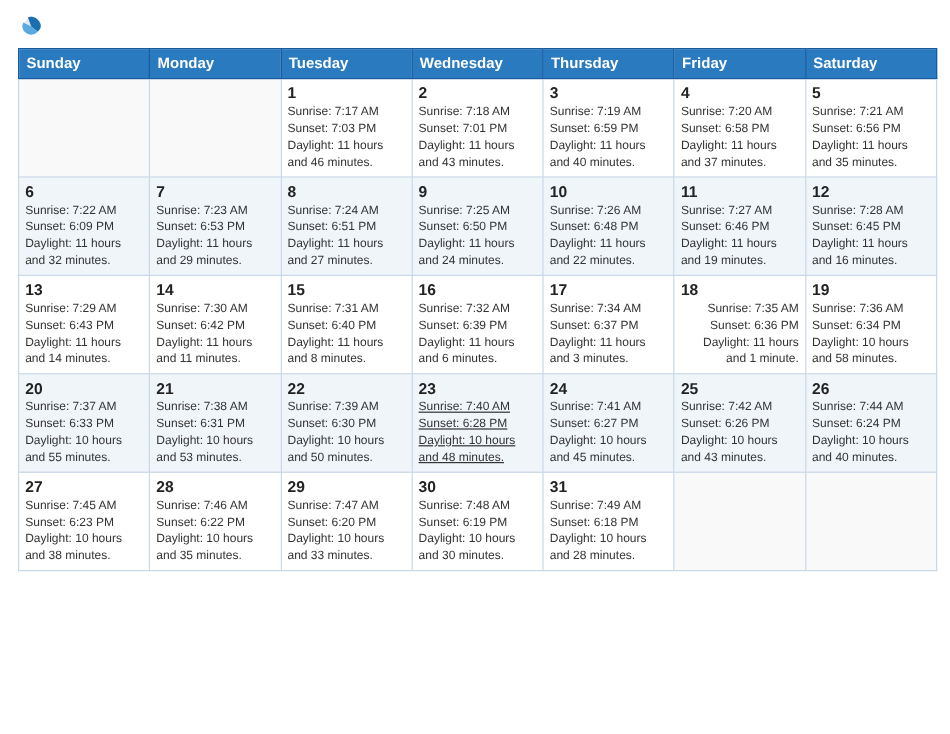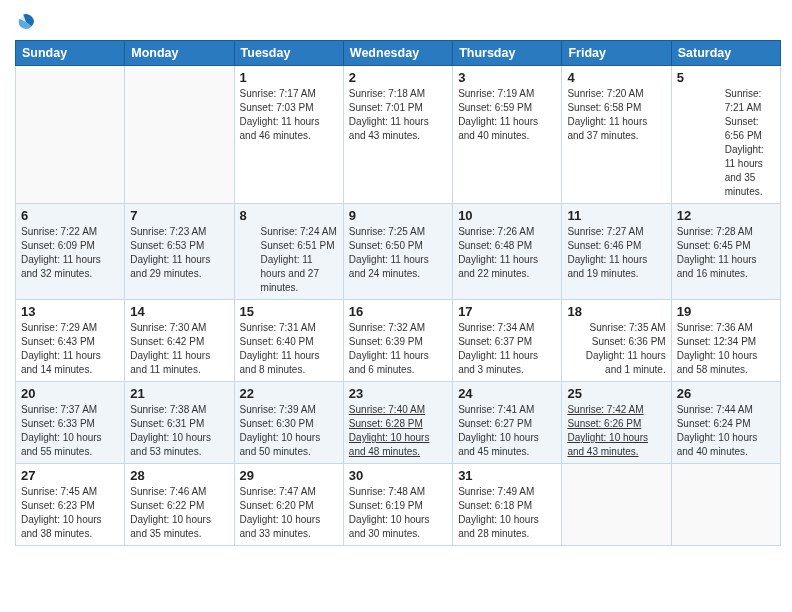--- a/index.html
+++ b/index.html
@@ -149,41 +149,41 @@
 Daylight: 11 hours and 40 minutes.</div>
           </td>
           <td>
             <span class="day-num">4</span>
             <div class="day-info" style="white-space: pre-line;">Sunrise: 7:20 AM
 Sunset: 6:58 PM
 Daylight: 11 hours and 37 minutes.</div>
           </td>
           <td>
             <span class="day-num">5</span>
-            <div class="day-info" style="white-space: pre-line; margin-left: 48px;">Sunrise: 7:21 AM
+            <div class="day-info" style="white-space: pre-line;">Sunrise: 7:21 AM
 Sunset: 6:56 PM
 Daylight: 11 hours and 35 minutes.</div>
           </td>
         </tr>
         <tr>
           <td>
             <span class="day-num">6</span>
             <div class="day-info" style="white-space: pre-line;">Sunrise: 7:22 AM
 Sunset: 6:09 PM
 Daylight: 11 hours and 32 minutes.</div>
           </td>
           <td>
             <span class="day-num">7</span>
             <div class="day-info" style="white-space: pre-line;">Sunrise: 7:23 AM
 Sunset: 6:53 PM
 Daylight: 11 hours and 29 minutes.</div>
           </td>
           <td>
             <span class="day-num">8</span>
-            <div class="day-info" style="white-space: pre-line; margin-left: 21px;">Sunrise: 7:24 AM
+            <div class="day-info" style="white-space: pre-line;">Sunrise: 7:24 AM
 Sunset: 6:51 PM
 Daylight: 11 hours and 27 minutes.</div>
           </td>
           <td>
             <span class="day-num">9</span>
             <div class="day-info" style="white-space: pre-line;">Sunrise: 7:25 AM
 Sunset: 6:50 PM
 Daylight: 11 hours and 24 minutes.</div>
           </td>
           <td>
@@ -238,21 +238,21 @@
           </td>
           <td>
             <span class="day-num">18</span>
             <div class="day-info" style="white-space: pre-line; text-align: right;">Sunrise: 7:35 AM
 Sunset: 6:36 PM
 Daylight: 11 hours and 1 minute.</div>
           </td>
           <td>
             <span class="day-num">19</span>
             <div class="day-info" style="white-space: pre-line;">Sunrise: 7:36 AM
-Sunset: 12:34 PM
+Sunset: 6:34 PM
 Daylight: 10 hours and 58 minutes.</div>
           </td>
         </tr>
         <tr>
           <td>
             <span class="day-num">20</span>
             <div class="day-info" style="white-space: pre-line;">Sunrise: 7:37 AM
 Sunset: 6:33 PM
 Daylight: 10 hours and 55 minutes.</div>
           </td>
@@ -275,21 +275,21 @@
 Daylight: 10 hours and 48 minutes.</div>
           </td>
           <td>
             <span class="day-num">24</span>
             <div class="day-info" style="white-space: pre-line;">Sunrise: 7:41 AM
 Sunset: 6:27 PM
 Daylight: 10 hours and 45 minutes.</div>
           </td>
           <td>
             <span class="day-num">25</span>
-            <div class="day-info" style="white-space: pre-line; text-decoration: underline;">Sunrise: 7:42 AM
+            <div class="day-info" style="white-space: pre-line;">Sunrise: 7:42 AM
 Sunset: 6:26 PM
 Daylight: 10 hours and 43 minutes.</div>
           </td>
           <td>
             <span class="day-num">26</span>
             <div class="day-info" style="white-space: pre-line;">Sunrise: 7:44 AM
 Sunset: 6:24 PM
 Daylight: 10 hours and 40 minutes.</div>
           </td>
         </tr>

